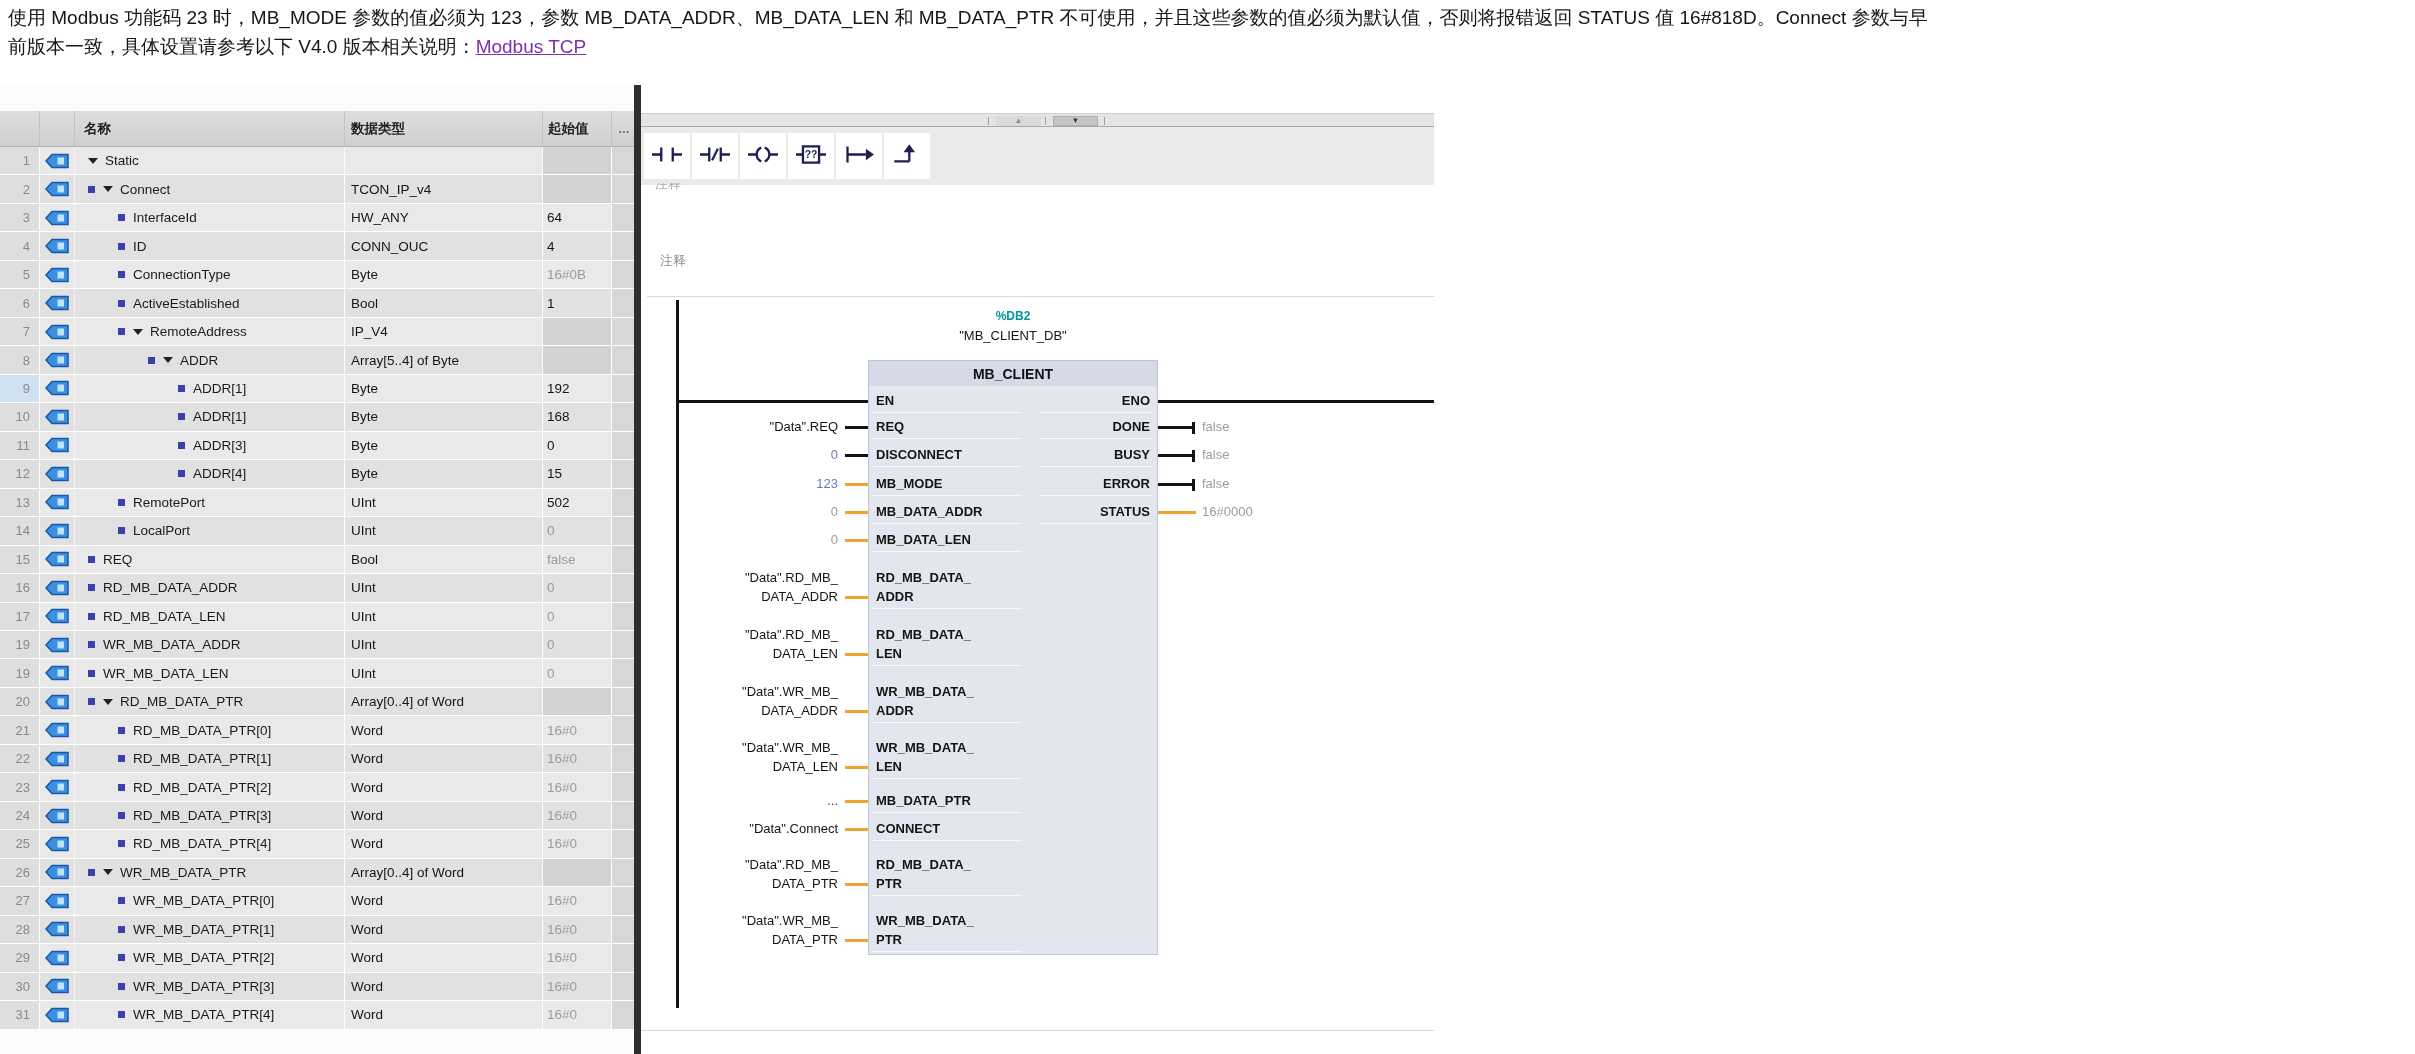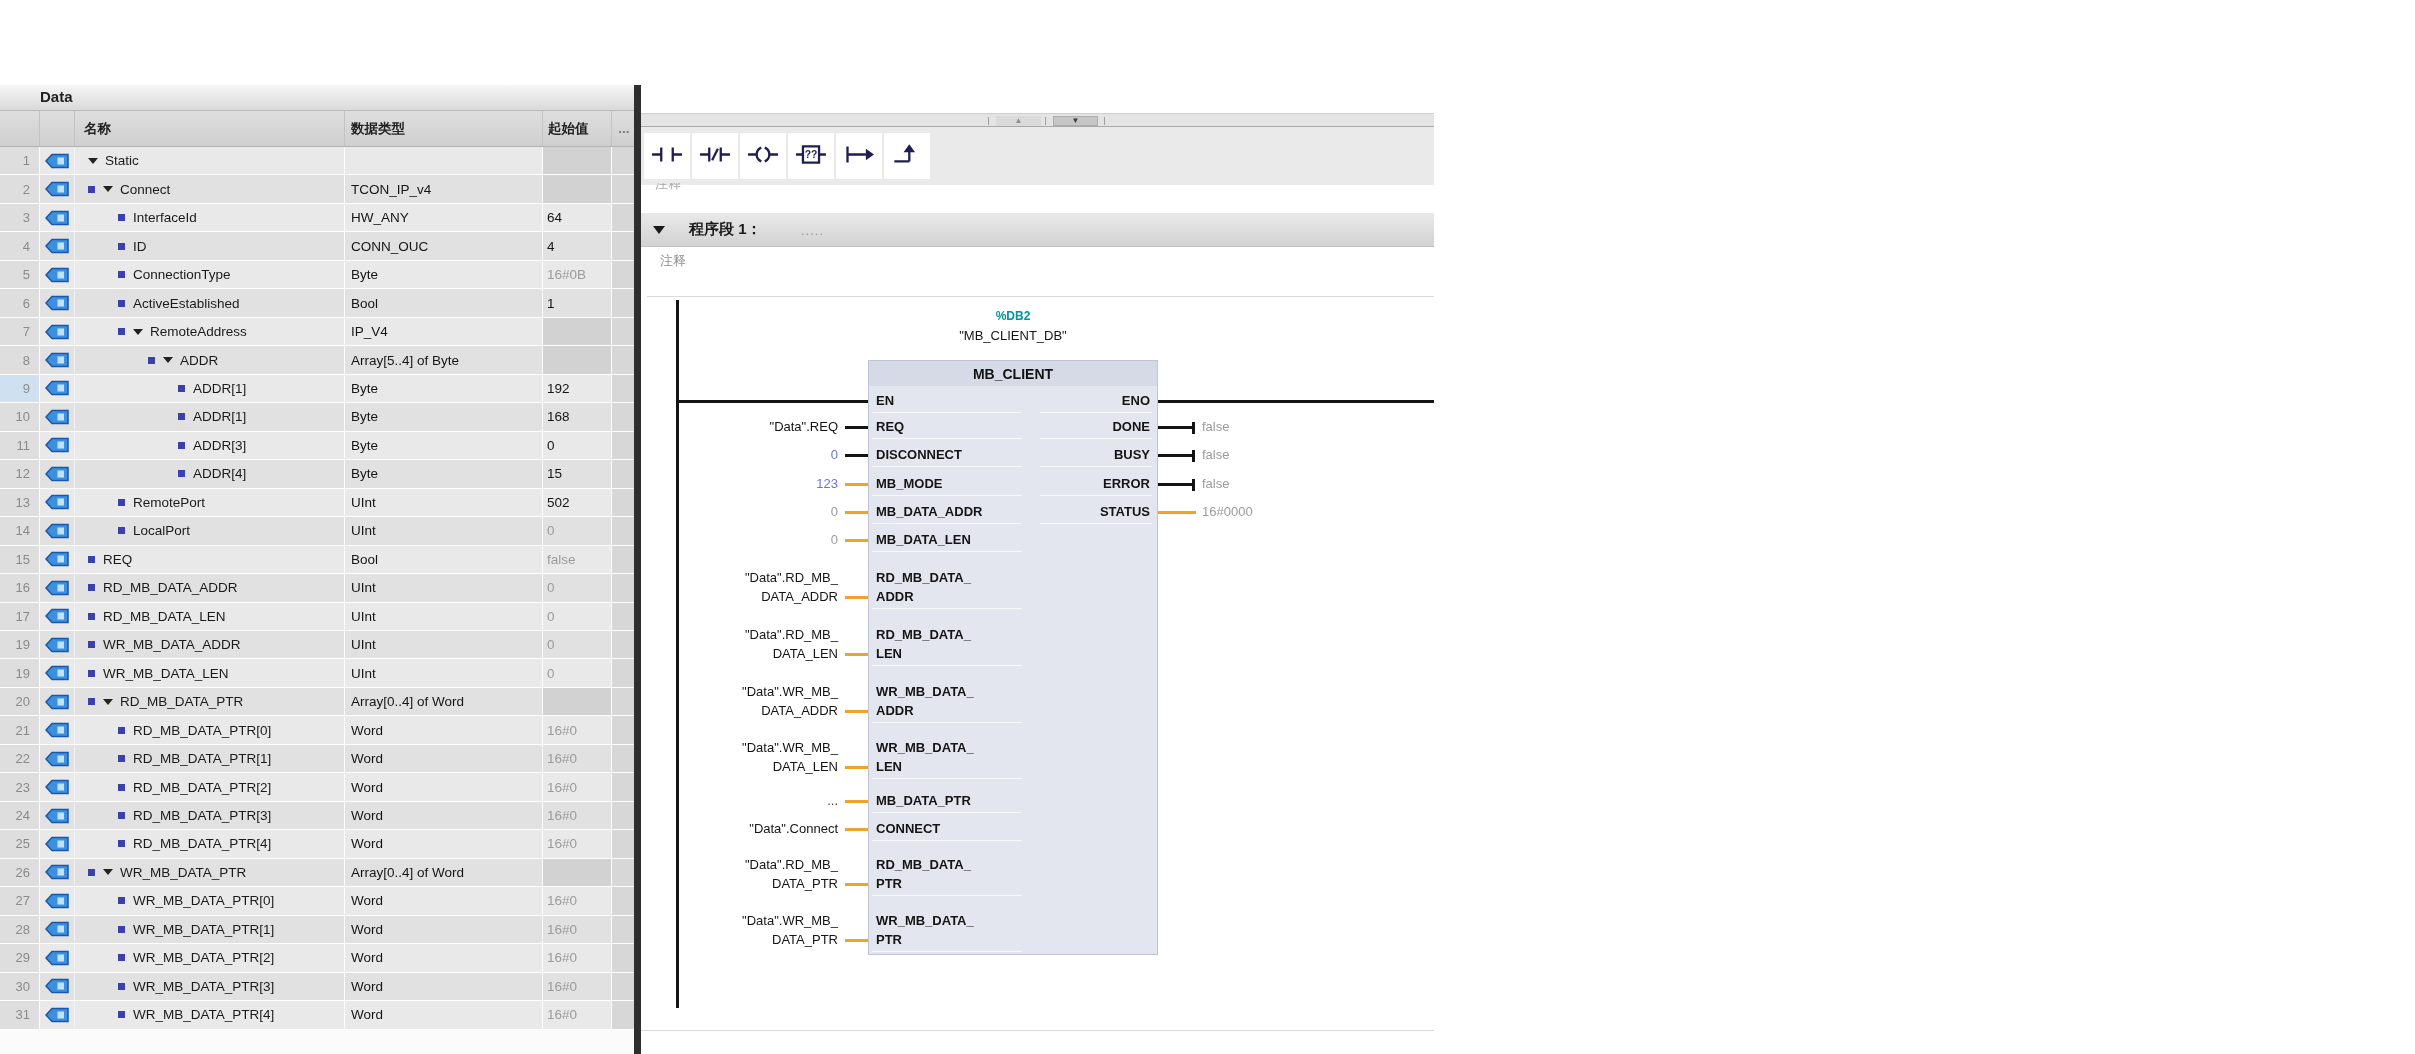--- a/index.html
+++ b/index.html
@@ -76,25 +76,28 @@
   .wire{position:absolute;height:3px;}
   .wire.black{background:#141414;} .wire.orange{background:var(--orange,#efa32d);}
   .tick{position:absolute;width:3px;height:12px;background:#141414;}
   .hairline{position:absolute;height:1px;background:rgba(255,255,255,.75);}
 </style>
 </head>
 <body>
 
 <div id="stage">
 
+  <div id="note">
+    <div class="note-line" id="note-line1">使用 Modbus 功能码 23 时，MB_MODE 参数的值必须为 123，参数 MB_DATA_ADDR、MB_DATA_LEN 和 MB_DATA_PTR 不可使用，并且这些参数的值必须为默认值，否则将报错返回 STATUS 值 16#818D。Connect 参数与早</div>
+    <div class="note-line" id="note-line2">
+      <span>前版本一致，具体设置请参考以下 V4.0 版本相关说明：</span><a id="note-link">Modbus TCP</a>
+    </div>
+  </div>
 
   <div id="lp">
-    <div id="lp-title">
-      <span>Data</span>
-    </div>
     <div id="lp-head">
       <div class="hc" style="width:40px"></div>
       <div class="hc" style="width:35px"></div>
       <div class="hc" style="width:270px;padding-left:9px">名称</div>
       <div class="hc" style="width:198px;padding-left:6px">数据类型</div>
       <div class="hc" style="width:69px;padding-left:5px">起始值</div>
       <div class="hc" style="width:25px;justify-content:center;color:#777">...</div>
     </div>
     <div id="rows">
         <div class="row">
@@ -644,25 +647,20 @@
             </svg></span>
         </div>
         <div class="tbtn" style="left: 243px;">
           <span><svg viewBox="0 0 26 20">
               <path class="s" d="M2 16h13 M15 16V6"></path>
               <polygon points="10,8 15,1 20,8"></polygon>
             </svg></span>
         </div>
       </div>
     <div id="clip-comment"><span>注释</span></div>
-    <div id="netbar">
-      <div id="net-tri"></div>
-      <div id="net-title">程序段 1：</div>
-      <div id="net-dots">.....</div>
-    </div>
     <div id="net-comment">注释</div>
     <div id="net-sep"></div>
     <div id="net-bottom"></div>
   </div>
 
   <div id="diagram">
     <div id="rail"></div>
     <div id="db-addr" class="pe">%DB2</div>
     <div id="db-name" class="pe">"MB_CLIENT_DB"</div>
     <div id="block" class="pe"></div>

